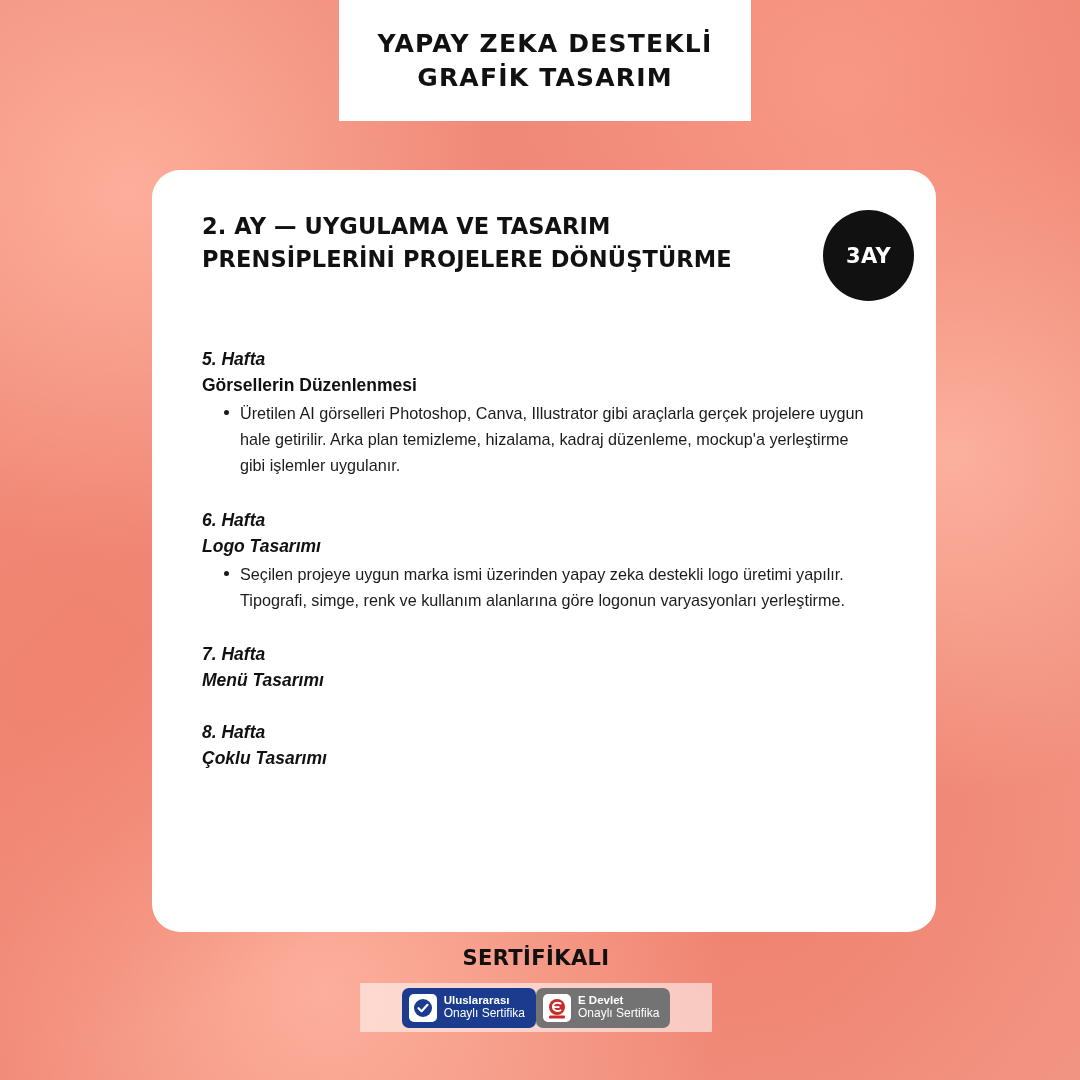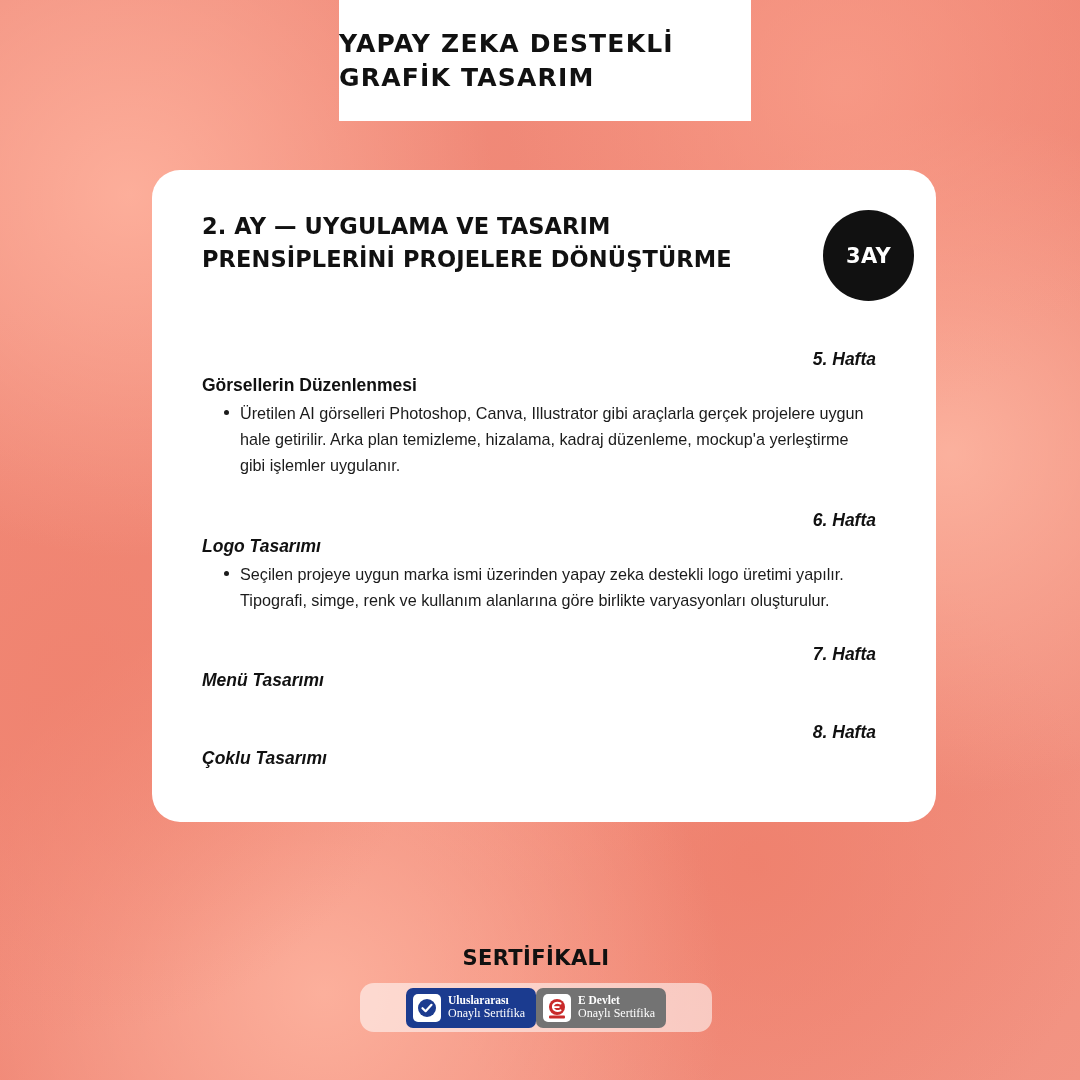--- a/index.html
+++ b/index.html
@@ -26,41 +26,41 @@
   
   .title-banner {
     position: absolute;
     left: 339px;
     top: 0;
     width: 412px;
     height: 121px;
     background: #ffffff;
     display: flex;
     flex-direction: column;
-    align-items: flex-start;
+    align-items: center;
     justify-content: center;
     gap: 6px;
   }
   .title-banner .line {
     font-family: "DejaVu Sans", sans-serif;
     font-weight: 700;
     font-size: 25px;
     letter-spacing: 1.2px;
     color: #111111;
     text-align: center;
     line-height: 1.1;
   }
 
   
   .card {
     position: absolute;
     left: 152px;
     top: 170px;
     width: 784px;
-    height: 652px;
+    height: 762px;
     background: #ffffff;
     border-radius: 28px;
     padding: 40px 44px 0 26px;
   }
 
   .card-header {
     position: relative;
     padding-right: 120px;
     min-height: 105px;
   }
@@ -99,21 +99,20 @@
   }
   .week-block { margin-bottom: 31px; }
   .week-block:last-child { margin-bottom: 0; }
 
   .week-label {
     font-size: 17.5px;
     font-weight: 700;
     font-style: italic;
     color: #111111;
     margin-bottom: 5px;
-    text-align: right;
   }
   .week-topic {
     font-size: 17.5px;
     font-weight: 700;
     color: #111111;
     margin-bottom: 4px;
   }
   .week-topic.italic { font-style: italic; }
 
   .bullets {
@@ -156,27 +155,26 @@
     font-weight: 700;
     font-size: 21px;
     color: #111111;
     letter-spacing: 0.4px;
   }
   .badges-strip {
     margin-top: 13px;
     width: 352px;
     height: 49px;
     background: rgba(255,255,255,0.55);
-    border-radius: 14px;
+    border-radius: 1px;
     display: flex;
     align-items: center;
     justify-content: center;
     gap: 0px;
     padding: 0 6px;
-    font-family: Liberation Serif, serif;
   }
   .badge {
     height: 40px;
     border-radius: 7px;
     display: flex;
     align-items: center;
     gap: 7px;
     padding: 0 11px 0 7px;
   }
   .badge.blue { background: #1b3b8f; }
@@ -218,21 +216,21 @@
       <div class="week-topic">Görsellerin Düzenlenmesi</div>
       <ul class="bullets">
         <li>Üretilen AI görselleri Photoshop, Canva, Illustrator gibi araçlarla gerçek projelere uygun hale getirilir. Arka plan temizleme, hizalama, kadraj düzenleme, mockup'a yerleştirme gibi işlemler uygulanır.</li>
       </ul>
     </div>
 
     <div class="week-block">
       <div class="week-label">6. Hafta</div>
       <div class="week-topic italic">Logo Tasarımı</div>
       <ul class="bullets">
-        <li>Seçilen projeye uygun marka ismi üzerinden yapay zeka destekli logo üretimi yapılır. Tipografi, simge, renk ve kullanım alanlarına göre birlikte varyasyonları oluşturulur.</li>
+        <li>Seçilen projeye uygun marka ismi üzerinden yapay zeka destekli logo üretimi yapılır. Tipografi, simge, renk ve kullanım alanlarına göre logonun varyasyonları yerleştirme.</li>
       </ul>
     </div>
 
     <div class="week-block">
       <div class="week-label">7. Hafta</div>
       <div class="week-topic italic">Menü Tasarımı</div>
     </div>
 
     <div class="week-block">
       <div class="week-label">8. Hafta</div>

